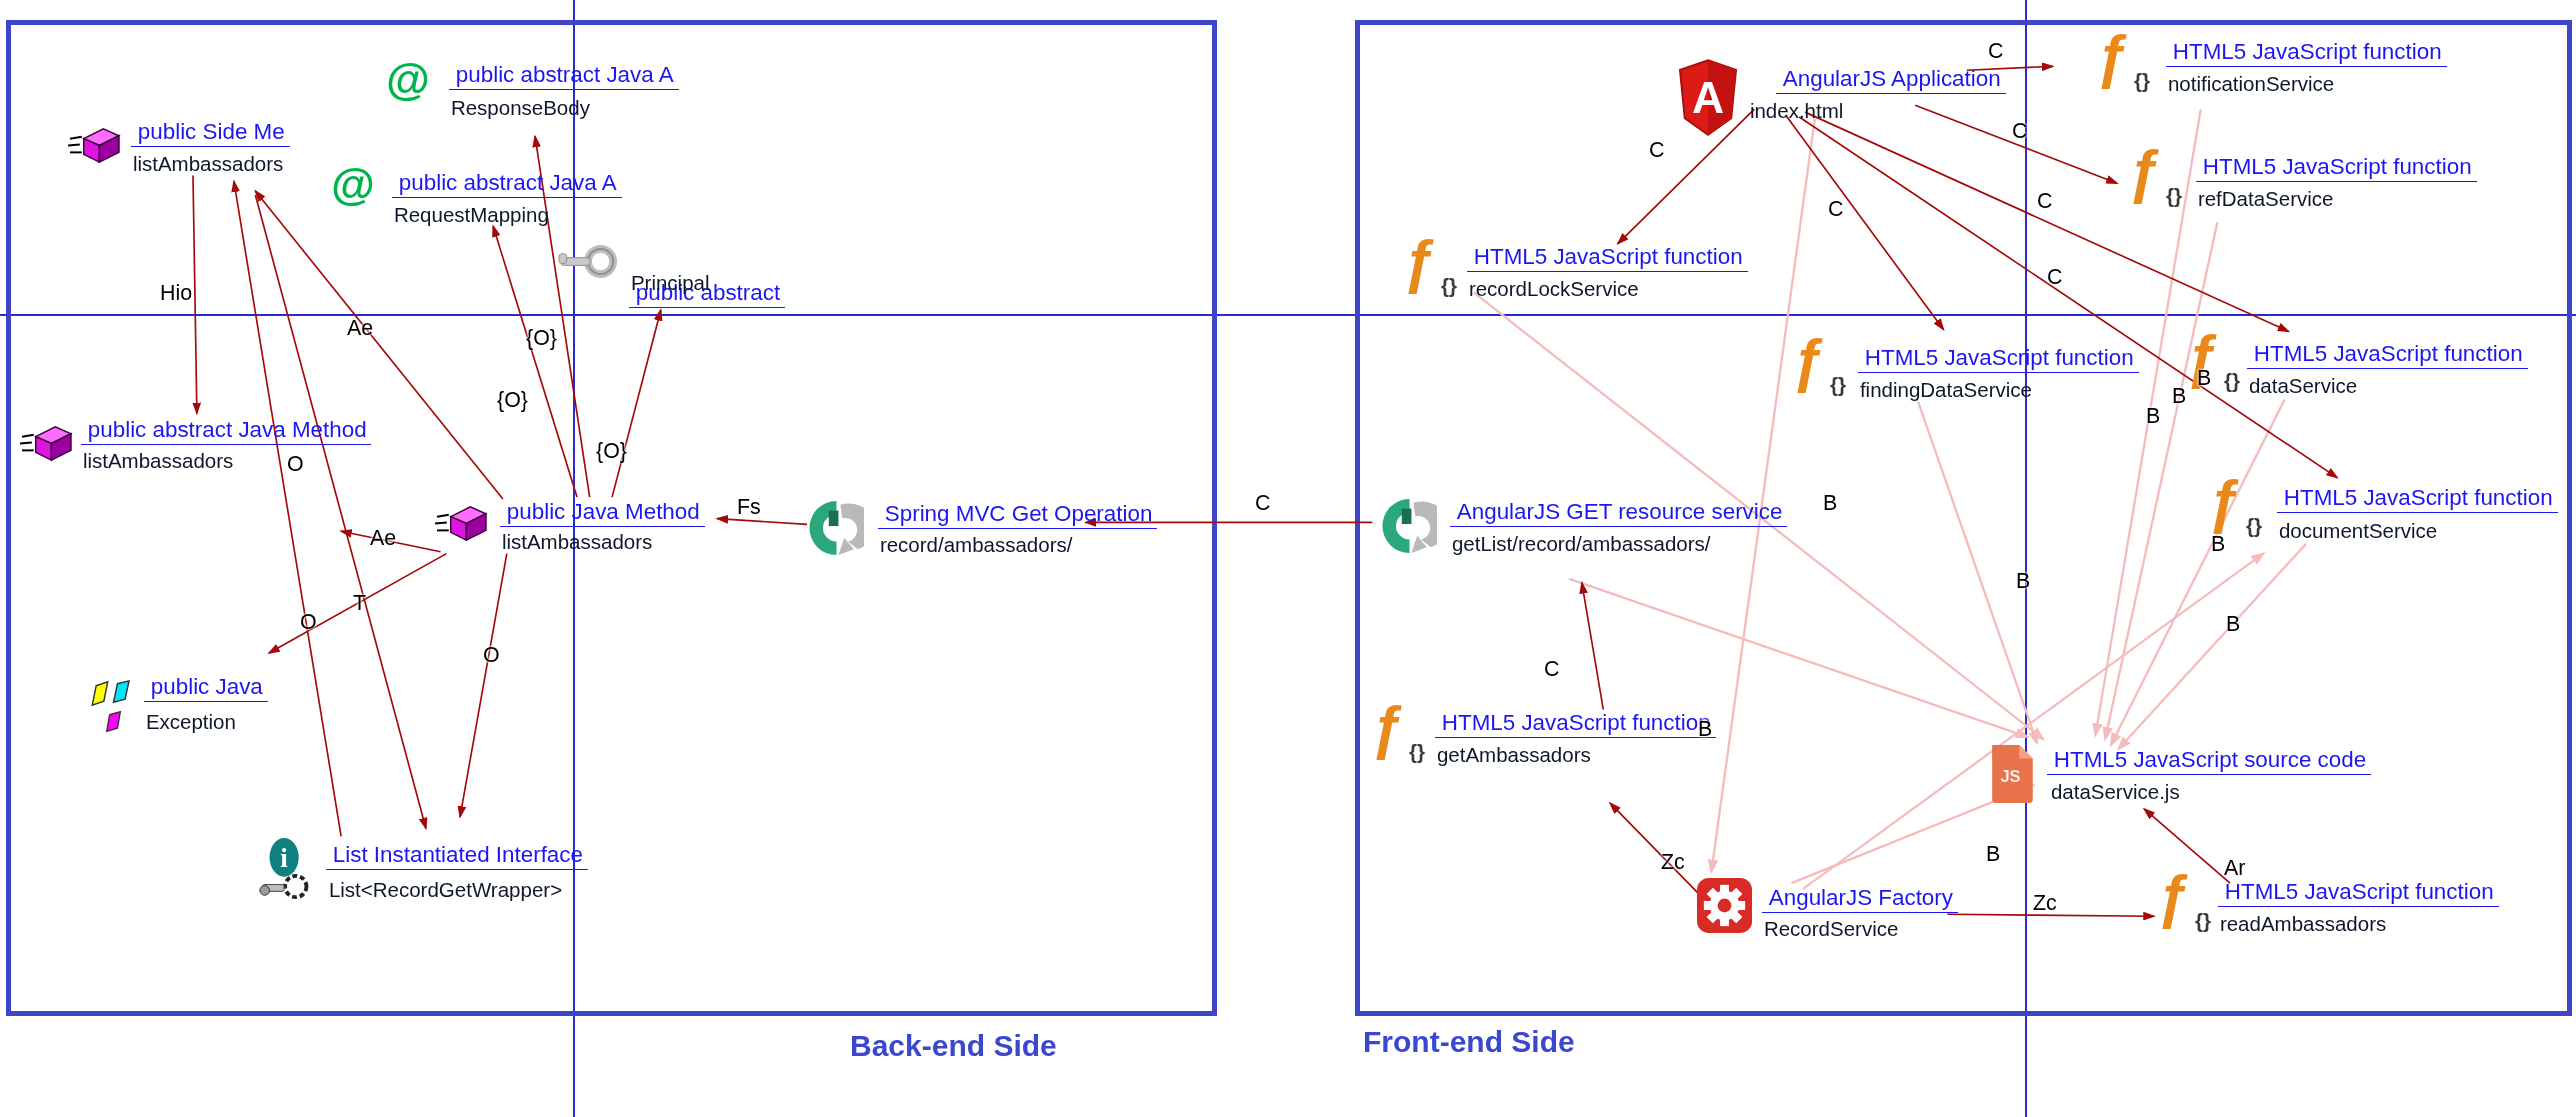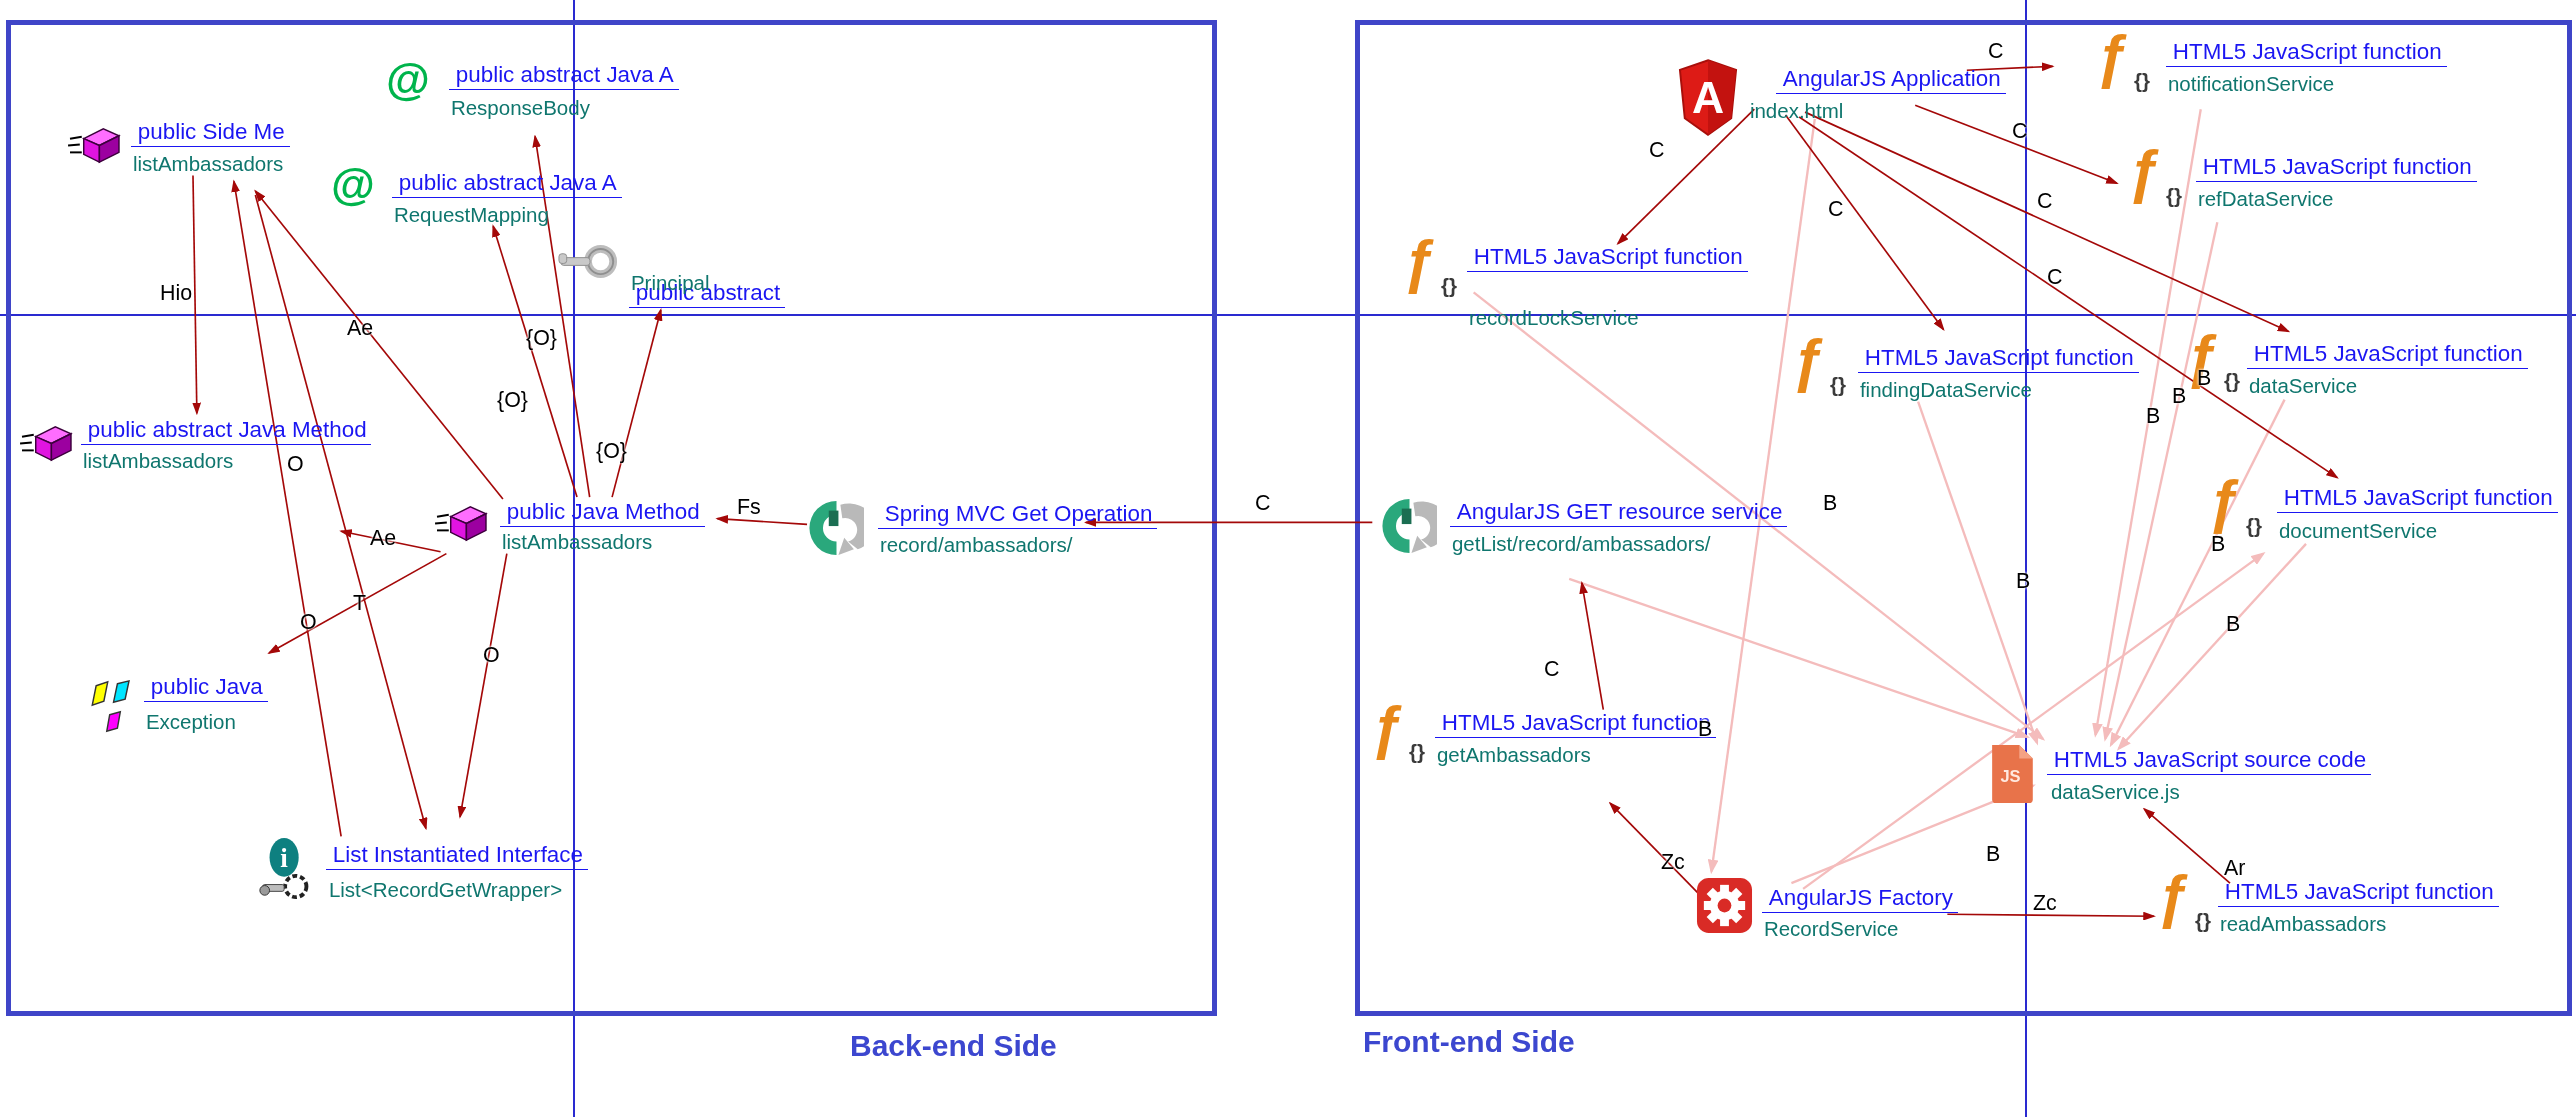--- a/index.html
+++ b/index.html
@@ -4,21 +4,21 @@
 <style>
   html,body{margin:0;padding:0;background:#fff;}
   #canvas{position:relative;width:2576px;height:1118px;background:#ffffff;
           font-family:"Liberation Sans",sans-serif;overflow:hidden;}
   .box{position:absolute;border:5.8px solid #3f45c8;background:transparent;}
   .guide-v{position:absolute;top:0;bottom:0;width:1.9px;background:#2a2ad0;}
   .guide-h{position:absolute;left:0;right:0;height:1.9px;background:#2a2ad0;}
   .t{position:absolute;white-space:nowrap;line-height:1.15;}
   .node-title{color:#1b16f2;font-size:22.4px;border-bottom:1.9px solid #1b16f2;
               padding:0 4.9px 1px 6.8px;cursor:pointer;}
-  .node-sub{color:#0f766e;font-size:20.5px;padding-left:1.9px;}
+  .node-sub{color:#0f172a;font-size:20.5px;padding-left:1.9px;}
   .edge-label{color:#000;font-size:21.4px;text-shadow:0 0 2.9px #fff,0 0 2.9px #fff;}
   .icon{position:absolute;}
   .linker{position:absolute;background:#14a3e8;color:#fff;display:flex;
           align-items:center;justify-content:center;font-size:29px;font-weight:bold;}
   .side-label{position:absolute;color:#3c47cf;font-size:30px;font-weight:bold;white-space:nowrap;}
   .at-glyph{color:#00b44c;font-size:45px;font-weight:bold;line-height:1;}
   .fjs{position:relative;width:55px;height:58px;}
   .fjs .f{position:absolute;left:0;top:-7.8px;color:#e8891a;font-size:60px;
           font-weight:bold;font-style:italic;line-height:1;}
   .fjs .br{position:absolute;right:0;bottom:0;color:#3a3a3a;font-size:20.5px;font-weight:bold;}
@@ -182,21 +182,21 @@
       </div>
       <div class="t node-title" style="left: 2196px; top: 154px;">HTML5 JavaScript function</div>
       <div class="t node-sub" style="left: 2196px; top: 187px;">refDataService</div>
       <div class="icon" style="left: 1402px; top: 240px;">
         <div class="fjs">
           <span class="f">ƒ</span>
           <span class="br">{}</span>
         </div>
       </div>
       <div class="t node-title" style="left: 1467px; top: 244px;">HTML5 JavaScript function</div>
-      <div class="t node-sub" style="left: 1467px; top: 277px; margin-top: 29px;">recordLockService</div>
+      <div class="t node-sub" style="left: 1467px; top: 277px;">recordLockService</div>
       <div class="icon" style="left: 1791px; top: 339px;">
         <div class="fjs">
           <span class="f">ƒ</span>
           <span class="br">{}</span>
         </div>
       </div>
       <div class="t node-title" style="left: 1858px; top: 345px;">HTML5 JavaScript function</div>
       <div class="t node-sub" style="left: 1858px; top: 378px;">findingDataService</div>
       <div class="icon" style="left: 2185px; top: 335px;">
         <div class="fjs">

